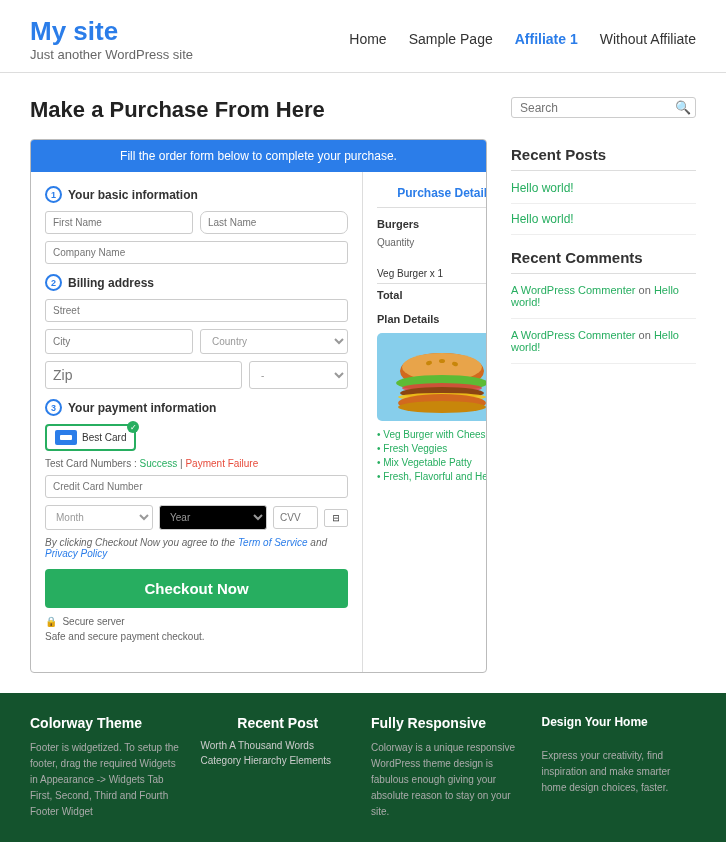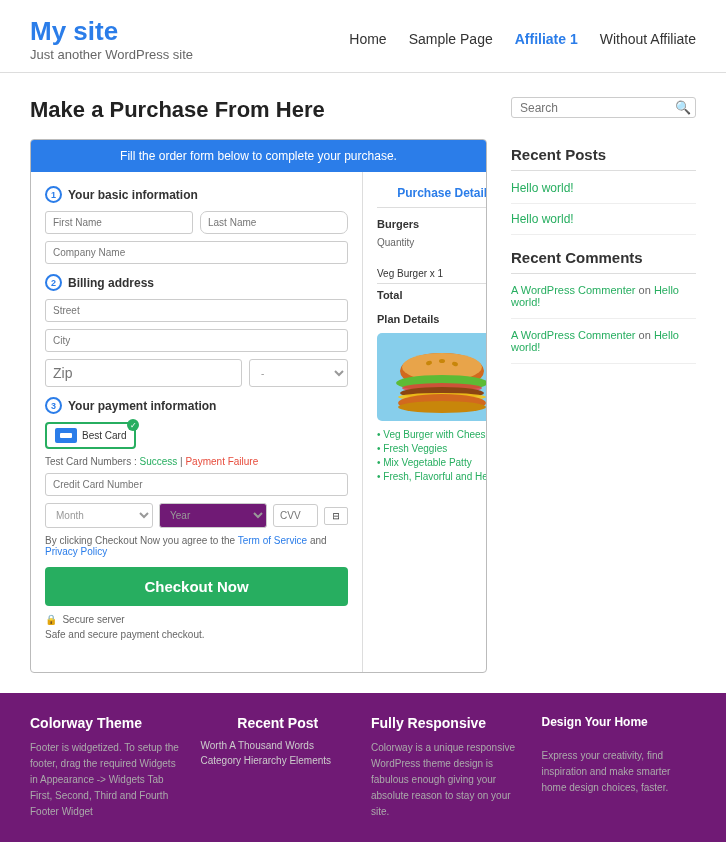--- a/index.html
+++ b/index.html
@@ -53,20 +53,21 @@
           <div style="margin-bottom:10px;">
             <div style="display:flex;align-items:center;gap:6px;margin-bottom:8px;">
               <span style="width:17px;height:17px;border:2px solid #2b7de9;border-radius:50%;display:flex;align-items:center;justify-content:center;font-size:9px;color:#2b7de9;font-weight:bold;flex-shrink:0;">2</span>
               <span style="font-size:12px;font-weight:bold;color:#333;">Billing address</span>
             </div>
             <div style="margin-bottom:7px;">
               <input type="text" style="width: 100%; border: 1px solid rgb(204, 204, 204); border-radius: 3px; padding: 5px 7px; font-size: 10px; color: rgb(153, 153, 153);" placeholder="Street">
             </div>
             <div style="display:flex;gap:7px;margin-bottom:7px;">
               <input type="text" style="flex: 1 1 0%; border: 1px solid rgb(204, 204, 204); border-radius: 3px; padding: 5px 7px; font-size: 10px; color: rgb(153, 153, 153);" placeholder="City">
+              <select style="flex:1;border:1px solid #ccc;border-radius:3px;padding:5px 7px;font-size:10px;color:#999;background:#fff;"><option>Country</option></select>
             </div>
             <div style="display:flex;gap:7px;margin-bottom:7px;">
               <input type="text" style="flex: 1 1 0%; border: 1px solid rgb(204, 204, 204); border-radius: 3px; padding: 5px 7px; font-size: 14px; color: rgb(153, 153, 153);" placeholder="Zip">
               <select style="flex:1;border:1px solid #ccc;border-radius:3px;padding:5px 7px;font-size:10px;color:#999;background:#fff;"><option>-</option></select>
             </div>
           </div>
 
           <div>
             <div style="display:flex;align-items:center;gap:6px;margin-bottom:8px;">
               <span style="width:17px;height:17px;border:2px solid #2b7de9;border-radius:50%;display:flex;align-items:center;justify-content:center;font-size:9px;color:#2b7de9;font-weight:bold;flex-shrink:0;">3</span>
@@ -90,26 +91,26 @@
               <span> | </span>
               <a href="#" style="color:#e74c3c;text-decoration:none;">Payment Failure</a>
             </div>
 
             <div style="margin-bottom:7px;">
               <input type="text" style="width: 100%; border: 1px solid rgb(204, 204, 204); border-radius: 3px; padding: 5px 7px; font-size: 10px; color: rgb(153, 153, 153);" placeholder="Credit Card Number">
             </div>
 
             <div style="display:flex;gap:6px;margin-bottom:7px;align-items:center;">
               <select style="flex:1;border:1px solid #ccc;border-radius:3px;padding:5px 6px;font-size:10px;color:#999;background:#fff;"><option>Month</option></select>
-              <select style="flex:1;border:1px solid #ccc;border-radius:3px;padding:5px 6px;font-size:10px;color:#999;background:#701a75;"><option>Year</option></select>
+              <select style="flex:1;border:1px solid #ccc;border-radius:3px;padding:5px 6px;font-size:10px;color:#999;background:#000000;"><option>Year</option></select>
               <input type="text" style="width: 45px; border: 1px solid rgb(204, 204, 204); border-radius: 3px; padding: 5px 6px; font-size: 10px; color: rgb(153, 153, 153);" placeholder="CVV">
               <div style="width:24px;height:18px;border:1px solid #ccc;border-radius:2px;display:flex;align-items:center;justify-content:center;cursor:pointer;font-size:9px;">⊟</div>
             </div>
 
-            <div style="font-size:10px;color:#666;margin-bottom:10px;">
+            <div style="font-size:10px;color:#666;margin-bottom:10px;font-style:italic;">
               <span>By clicking Checkout Now you agree to the</span>
               <a href="#" style="color:#2b7de9;text-decoration:none;"> Term of Service</a>
               <span> and </span>
               <a href="#" style="color:#2b7de9;text-decoration:none;">Privacy Policy</a>
             </div>
 
             <button style="width:100%;background:#27ae60;color:#fff;border:none;border-radius:4px;padding:11px;font-size:15px;font-weight:bold;cursor:pointer;margin-bottom:8px;">
               <span>Checkout Now</span>
             </button>
 
@@ -199,21 +200,21 @@
     </div>
     <div style="margin-bottom:10px;padding-bottom:10px;border-bottom:1px solid #eee;font-size:11px;color:#666;">
       <a href="#" style="color:#27ae60;text-decoration:none;">A WordPress Commenter</a>
       <span> on </span>
       <a href="#" style="color:#27ae60;text-decoration:none;">Hello world!</a>
     </div>
   </div>
 
 </div>
 
-<div style="background:#701a75;color:#ccc;padding:22px 30px;display:flex;gap:16px;">
+<div style="background:#14532d;color:#ccc;padding:22px 30px;display:flex;gap:16px;">
   <div style="flex:1;">
     <h3 style="color:#fff;font-size:14px;margin-bottom:9px;">Colorway Theme</h3>
     <p style="font-size:10px;line-height:1.6;color:#aaa;">Footer is widgetized. To setup the footer, drag the required Widgets in Appearance -&gt; Widgets Tab First, Second, Third and Fourth Footer Widget</p>
   </div>
   <div style="flex:1;">
     <h3 style="color:#fff;font-size:14px;margin-bottom:9px;text-align:center;">Recent Post</h3>
     <a href="#" style="color:#ccc;font-size:10px;text-decoration:none;display:block;margin-bottom:4px;">Worth A Thousand Words</a>
     <a href="#" style="color:#ccc;font-size:10px;text-decoration:none;display:block;">Category Hierarchy Elements</a>
   </div>
   <div style="flex:1;">

